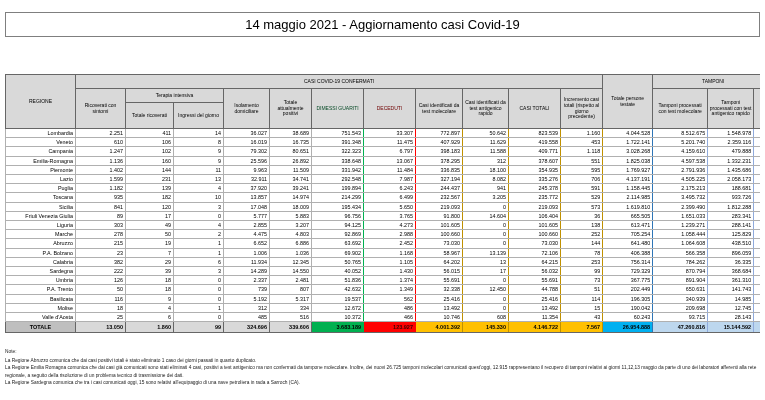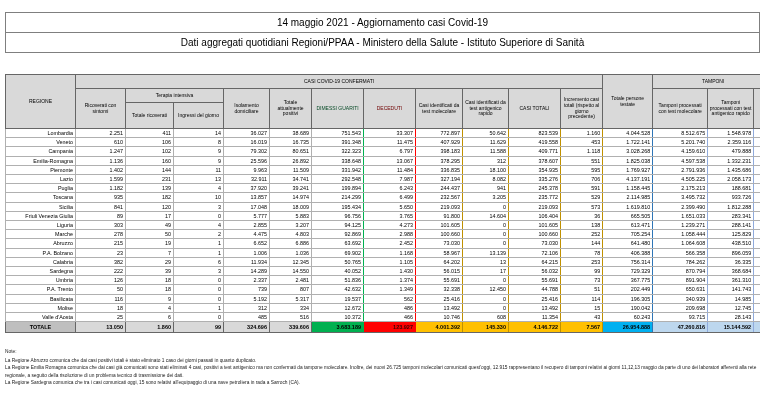--- a/index.html
+++ b/index.html
@@ -6,21 +6,21 @@
   html,body { background:#e9e9e9; }
   .page {
     width: 765px; height: 400px; background: #ffffff;
     font-family: "Liberation Sans", sans-serif; color:#000;
     position: relative; overflow: hidden; margin: 0 auto;
   }
   
   .titles { position:absolute; left:5px; right:5px; top:12px; }
   .titlebox {
     border: 1px solid #7f7f7f; background:#fff;
-    text-align: center; font-size: 10px; padding: 4px 2px;
+    text-align: center; font-size: 13px; padding: 4px 2px;
   }
   .titlebox + .titlebox { margin-top: -1px; }
   
   .table-wrap { position:absolute; left:5px; top:74px; width:755px; overflow:hidden; }
   table.covid { border-collapse: collapse; table-layout: fixed; width: 768px; }
   table.covid th, table.covid td {
     border: 0.8px solid #8c8c8c; overflow: hidden;
     font-size: 5px; line-height: 1.15; vertical-align: middle;
   }
   table.covid th { background:#d9d9d9; font-weight:normal; text-align:center; padding:1px; white-space:normal; border-color:#666; }
@@ -59,21 +59,20 @@
   .notes { position:absolute; left:5px; right:3px; top:348px; font-size:4.8px; line-height:1.5; color:#1a1a1a; }
   .notes .note-label { margin-bottom: 2px; }
 </style>
 </head>
 <body>
 
 <div class="page">
 
   <div class="titles">
     <div class="titlebox">14 maggio 2021 - Aggiornamento casi Covid-19</div>
-    <div class="titlebox">Dati aggregati quotidiani Regioni/PPAA - Ministero della Salute - Istituto Superiore di Sanità</div>
   </div>
 
   <div class="table-wrap">
     <table class="covid">
       <colgroup>
         <col style="width:70px">
           <col style="width:50px">
           <col style="width:48px">
           <col style="width:50px">
         <col style="width:46px">

